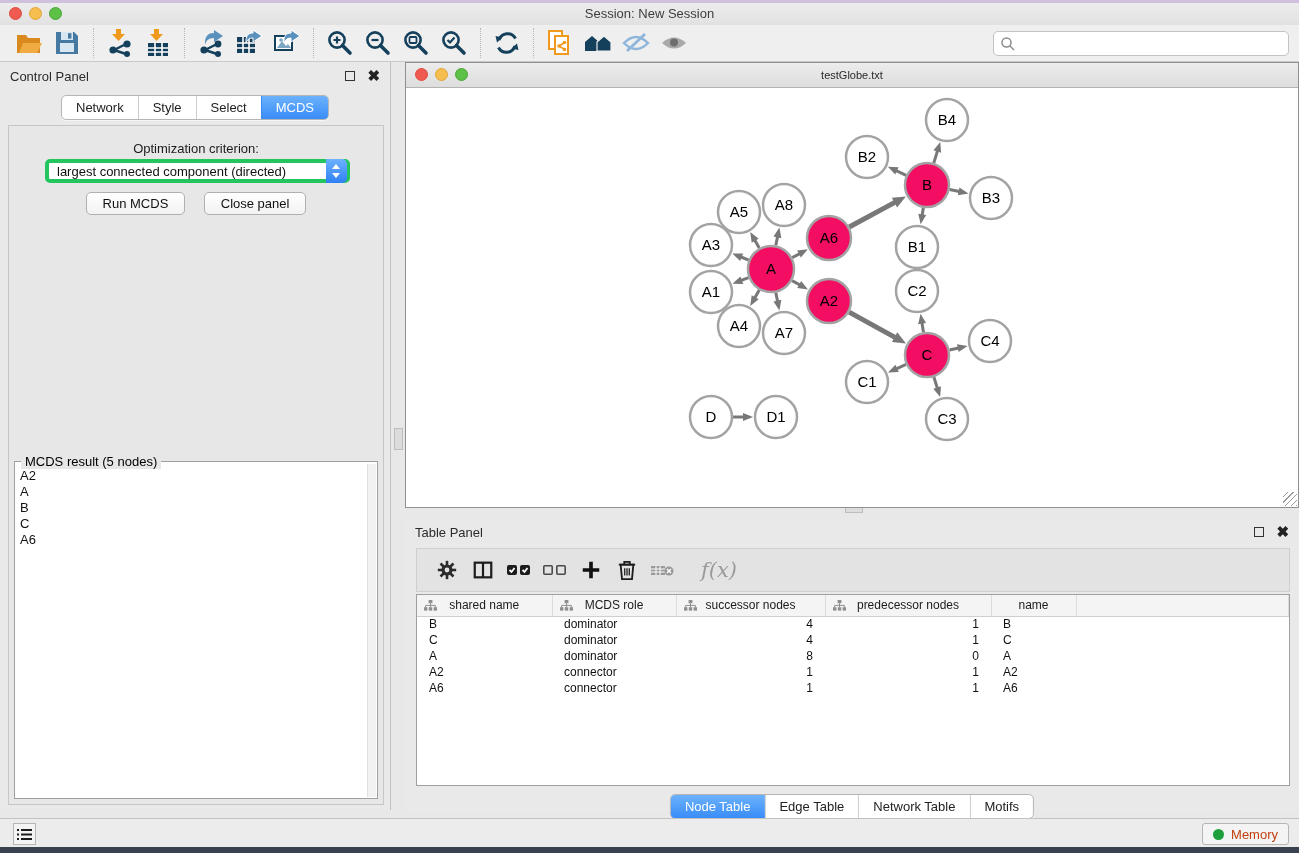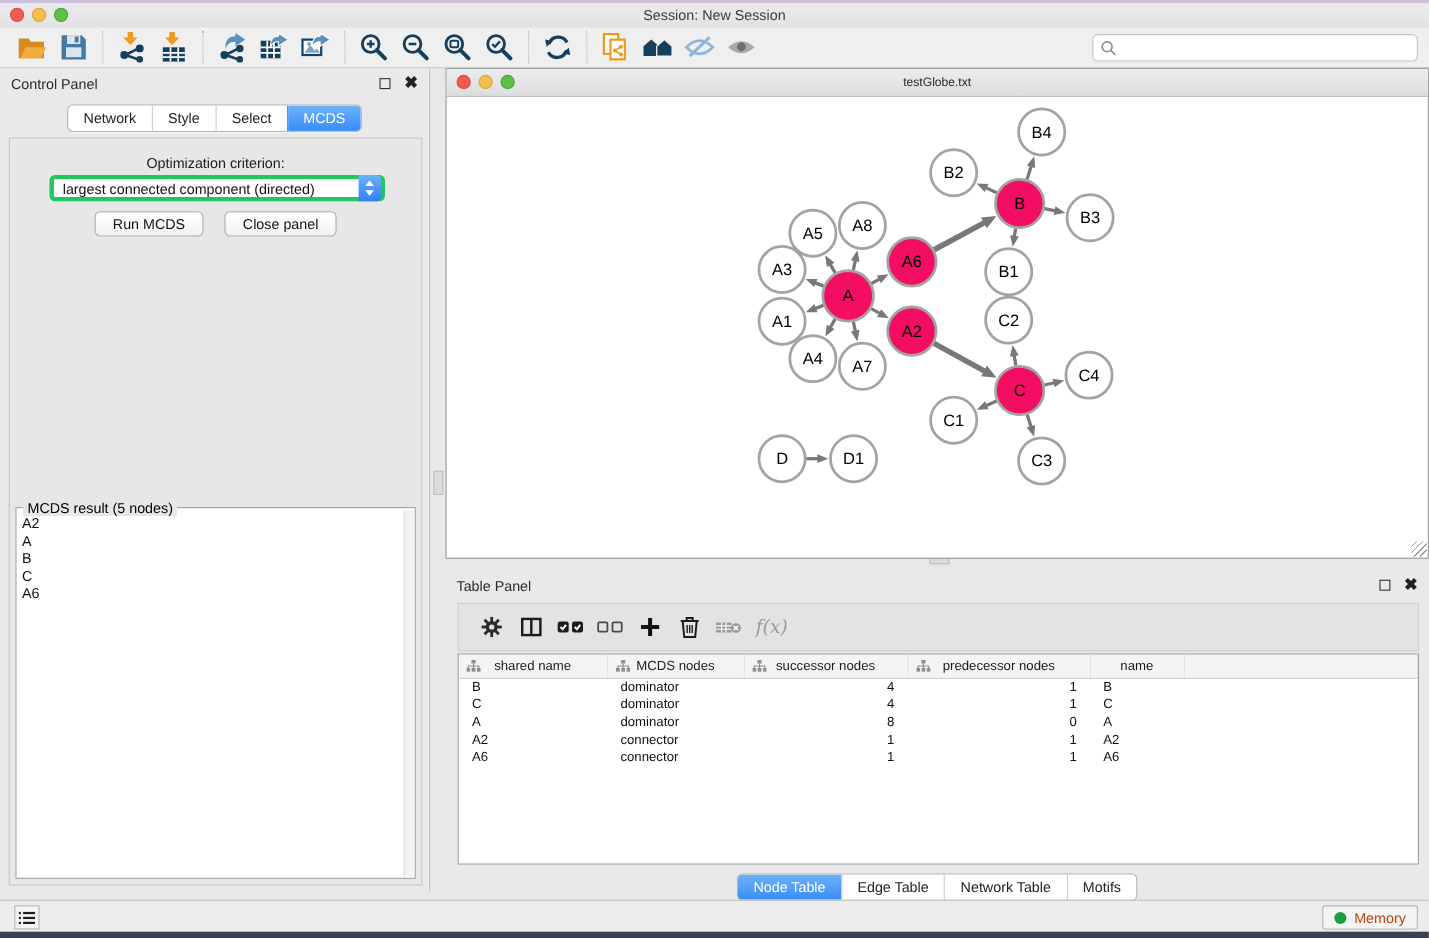--- a/index.html
+++ b/index.html
@@ -59,21 +59,21 @@
   #net-titlebar .tl { top:5px; }
   #net-title { width:100%; text-align:center; font-size:11px; color:#2a2a2a; line-height:25px; }
   #graph { left:0; top:25px; }
   #net-resize { right:1px; bottom:1px; width:14px; height:14px;
     background:repeating-linear-gradient(135deg,transparent 0 3px,#9a9a9a 3px 4px); }
 
   
   #table-panel { left:405px; top:518px; width:894px; height:294px; background:#e9e9e9; }
   #tp-toolbar { left:11px; top:30px; width:874px; height:44px; background:#e3e3e3; border:1px solid #cfcfcf; display:flex; align-items:center; padding-left:12px; }
   .tp-ico { width:36px; height:32px; display:flex; align-items:center; justify-content:center; }
-  #fx-label { font-family:"DejaVu Serif",serif; font-style:italic; font-size:17px; color:#9a9a9a; margin-left:6px; }
+  #fx-label { font-family:"DejaVu Serif",serif; font-style:italic; font-size:21px; color:#9a9a9a; margin-left:20px; }
   #tp-tablewrap { left:11px; top:76px; width:874px; height:192px; background:#fff; border:1px solid #9f9f9f; overflow:hidden; }
   table.tbl { border-collapse:collapse; width:100%; table-layout:fixed; }
   .tbl th { background:#f4f4f4; border-bottom:1px solid #cfcfcf; border-right:1px solid #dcdcdc; height:21px; font-size:12px; font-weight:normal; color:#1b1b1b; text-align:center; position:relative; }
   .tbl th .hicon { position:absolute; left:7px; top:5px; }
   .tbl td { font-size:12px; color:#111; height:16px; padding:0 12px; white-space:nowrap; }
   .tbl td.num { text-align:right; }
   #tp-tabs { position:absolute; left:50%; transform:translateX(-50%); top:276px; }
 
   
   #statusbar { left:0; top:818px; width:1299px; height:29px; background:#ececec; border-top:1px solid #c2c2c2; }
@@ -458,21 +458,21 @@
                 <path d="M6.5 3.2v2.2M1.7 7.2V5.4h9.6v1.8M6.5 5.4v1.8" stroke="#8e8e8e" fill="none"></path>
               </svg><span>shared name</span></th>
             <th><svg class="hicon" width="13" height="11" viewBox="0 0 13 11">
                 <g fill="#8e8e8e">
                   <rect x="4.6" y="0" width="3.8" height="3.2"></rect>
                   <rect x="0" y="7.2" width="3.4" height="3.4"></rect>
                   <rect x="4.8" y="7.2" width="3.4" height="3.4"></rect>
                   <rect x="9.6" y="7.2" width="3.4" height="3.4"></rect>
                 </g>
                 <path d="M6.5 3.2v2.2M1.7 7.2V5.4h9.6v1.8M6.5 5.4v1.8" stroke="#8e8e8e" fill="none"></path>
-              </svg><span>MCDS nodes</span></th>
+              </svg><span>MCDS role</span></th>
             <th><svg class="hicon" width="13" height="11" viewBox="0 0 13 11">
                 <g fill="#8e8e8e">
                   <rect x="4.6" y="0" width="3.8" height="3.2"></rect>
                   <rect x="0" y="7.2" width="3.4" height="3.4"></rect>
                   <rect x="4.8" y="7.2" width="3.4" height="3.4"></rect>
                   <rect x="9.6" y="7.2" width="3.4" height="3.4"></rect>
                 </g>
                 <path d="M6.5 3.2v2.2M1.7 7.2V5.4h9.6v1.8M6.5 5.4v1.8" stroke="#8e8e8e" fill="none"></path>
               </svg><span>successor nodes</span></th>
             <th><svg class="hicon" width="13" height="11" viewBox="0 0 13 11">

